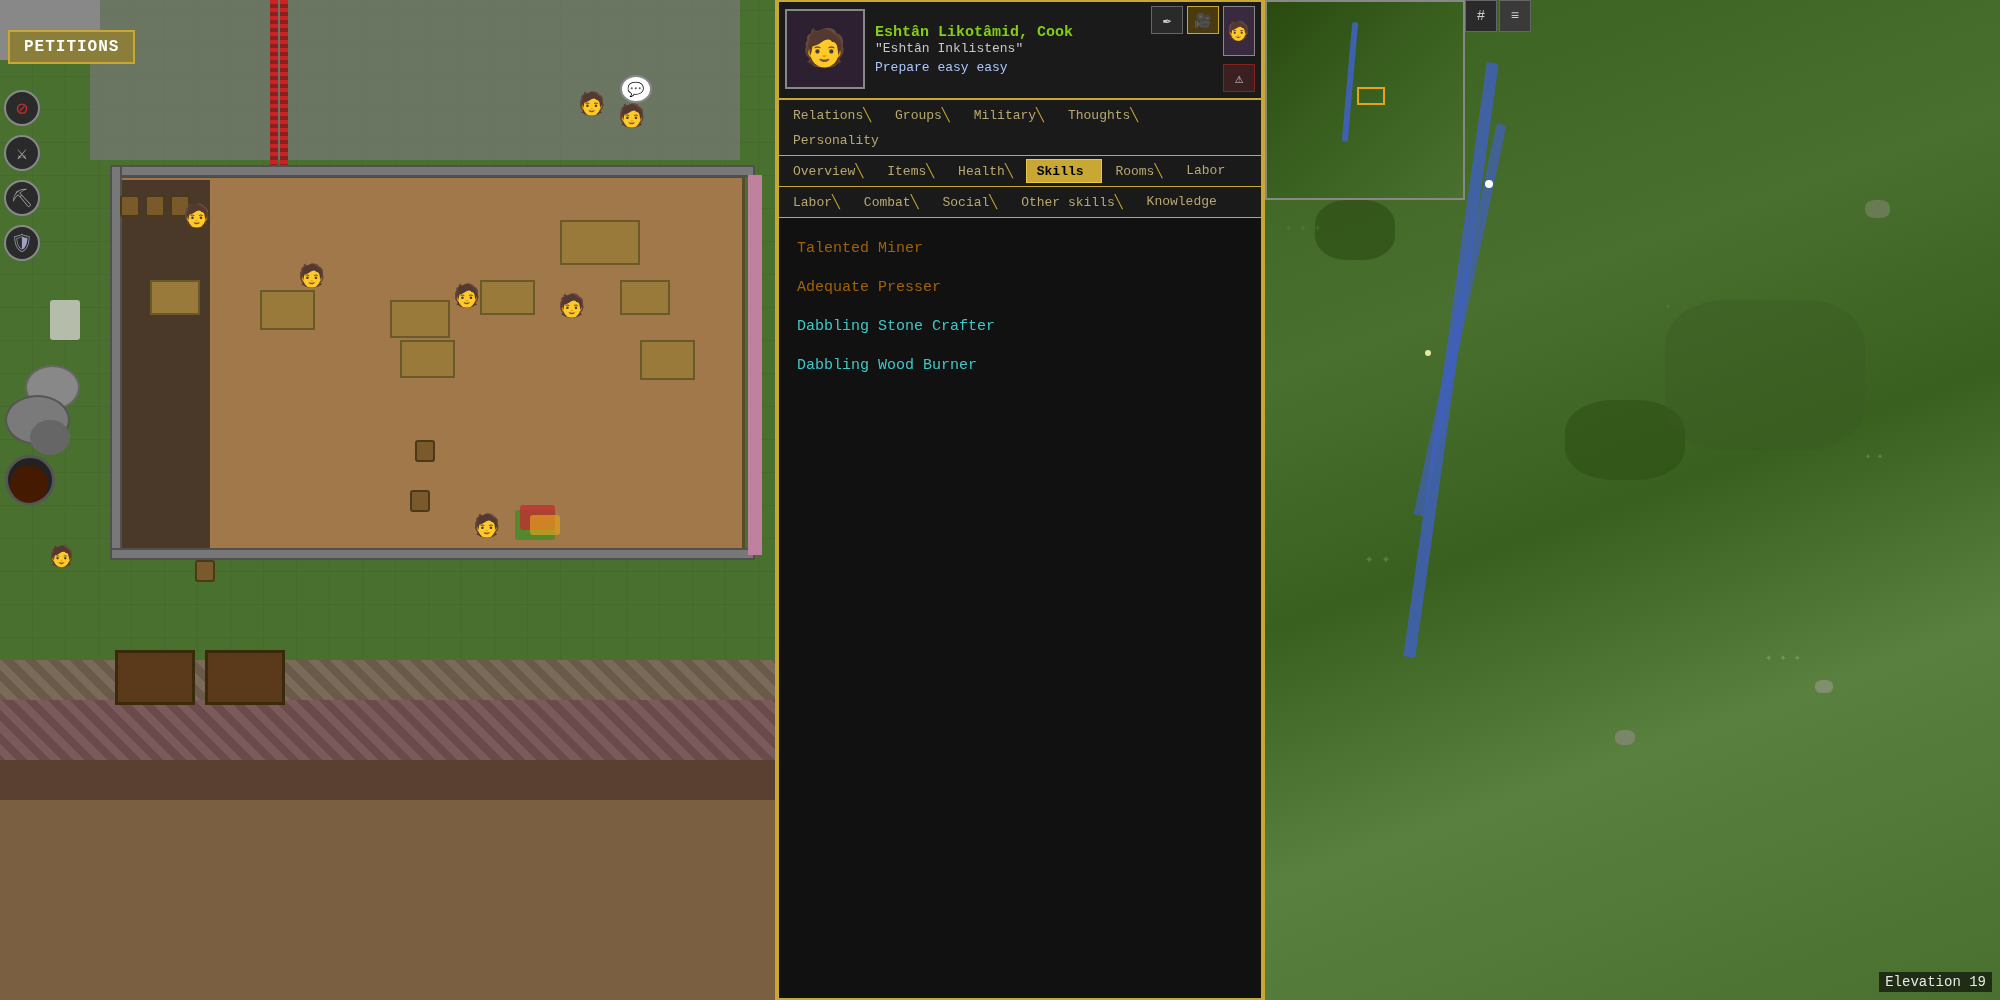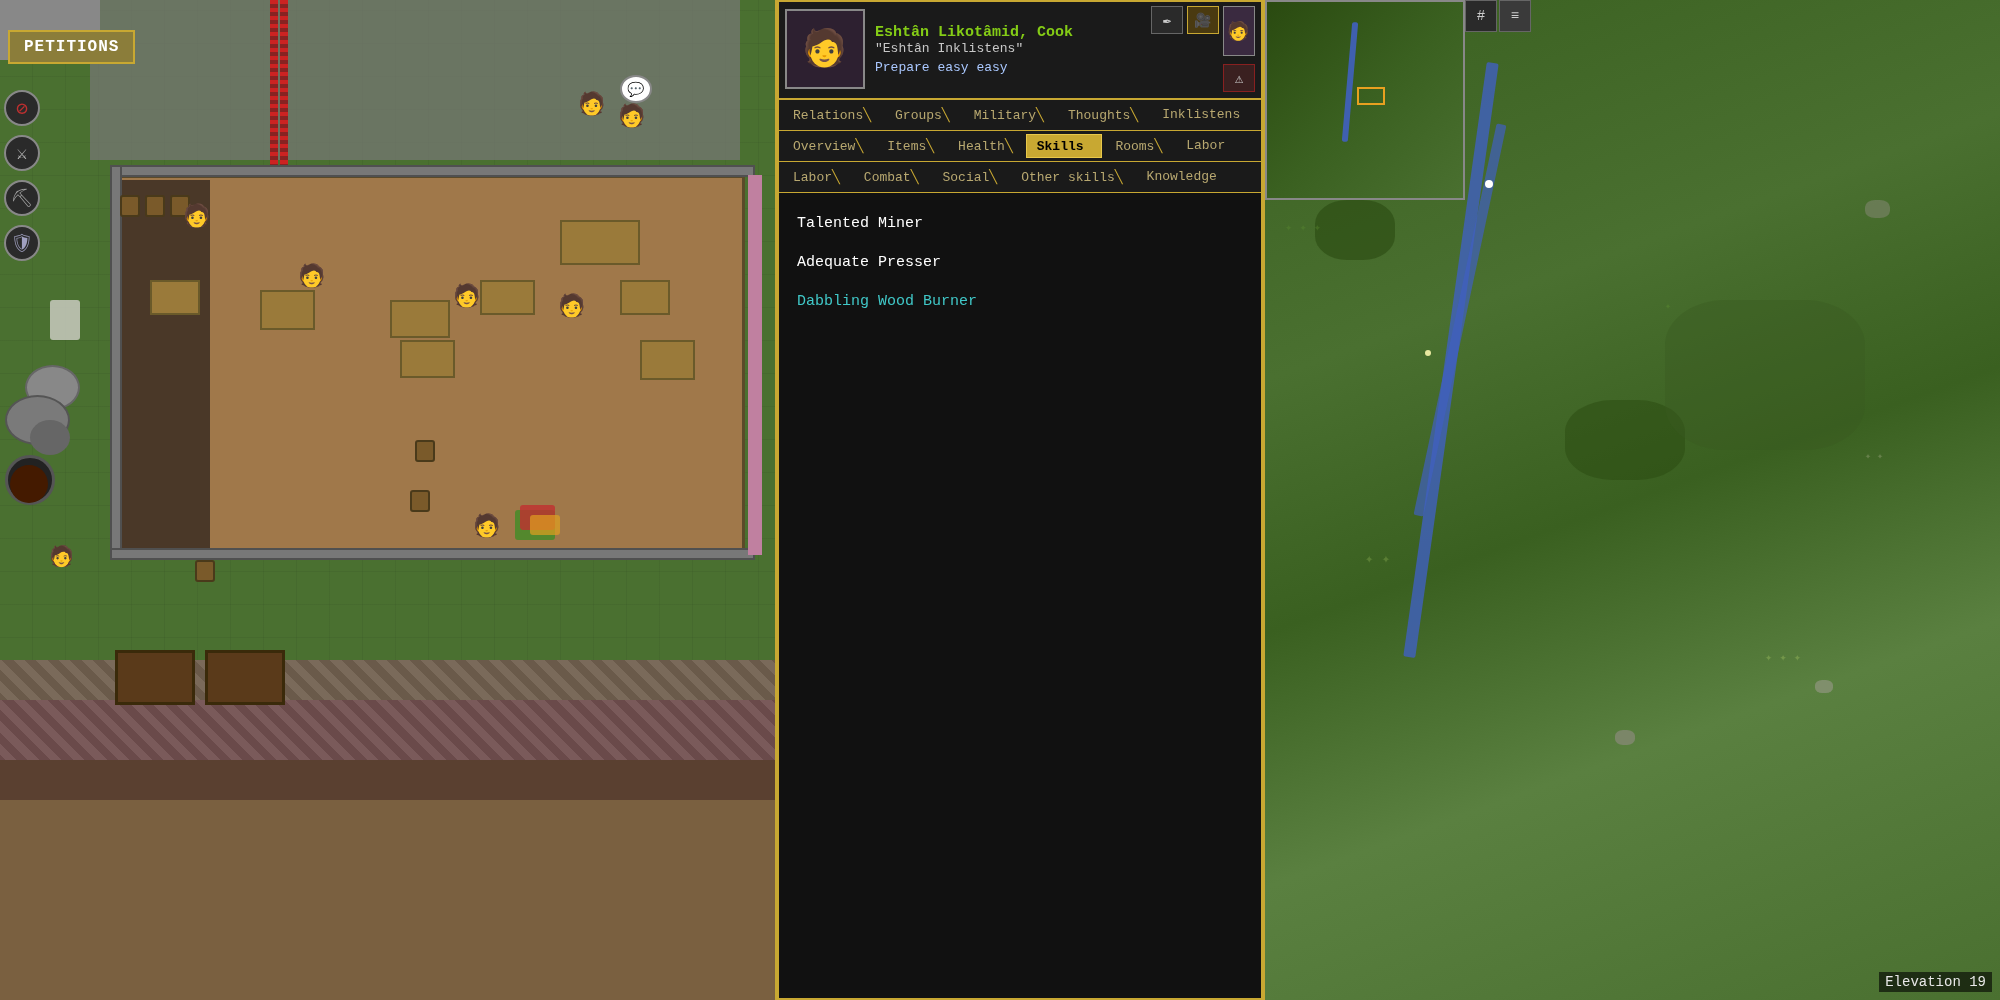--- a/index.html
+++ b/index.html
@@ -177,21 +177,21 @@
     #skills-content {
       padding: 16px 20px;
       background: #111;
     }
 
     .skill-item {
       font-family: 'Courier New', monospace;
       font-size: 15px;
       padding: 6px 0;
     }
-    .skill-white { color: #ffffff; }
+    .skill-white { color: #a16207; }
     .skill-cyan  { color: #40c8c8; }
 
     
     #map-panel {
       position: absolute;
       left: 1265px; top: 0;
       width: 735px;
       height: 1000px;
       background: #2a4a1a;
       overflow: hidden;
@@ -468,21 +468,21 @@
         <div class="hdr-icon" style="background:#3a2020;border-color:#882020;">⚠</div>
       </div>
     </div>
   </div>
 
   <div class="tab-row">
     <span class="tab inactive">Relations<span class="tab-notch">╲</span></span>
     <span class="tab inactive">Groups<span class="tab-notch">╲</span></span>
     <span class="tab inactive">Military<span class="tab-notch">╲</span></span>
     <span class="tab inactive">Thoughts<span class="tab-notch">╲</span></span>
-    <span class="tab inactive">Inklistens</span>
+    <span class="tab inactive">Personality</span>
   </div>
 
   <div class="tab-row">
     <span class="tab inactive">Overview<span class="tab-notch">╲</span></span>
     <span class="tab inactive">Items<span class="tab-notch">╲</span></span>
     <span class="tab inactive">Health<span class="tab-notch">╲</span></span>
     <span class="tab active">Skills<span class="tab-notch">╲</span></span>
     <span class="tab inactive">Rooms<span class="tab-notch">╲</span></span>
     <span class="tab inactive">Labor</span>
   </div>
@@ -491,20 +491,21 @@
     <span class="tab inactive">Labor<span class="tab-notch">╲</span></span>
     <span class="tab inactive">Combat<span class="tab-notch">╲</span></span>
     <span class="tab inactive">Social<span class="tab-notch">╲</span></span>
     <span class="tab inactive">Other skills<span class="tab-notch">╲</span></span>
     <span class="tab inactive">Knowledge</span>
   </div>
 
   <div id="skills-content">
     <div class="skill-item skill-white">Talented Miner</div>
     <div class="skill-item skill-white" style="margin-top:10px;">Adequate Presser</div>
+    <div class="skill-item skill-cyan" style="margin-top:10px;">Dabbling Stone Crafter</div>
     <div class="skill-item skill-cyan" style="margin-top:10px;">Dabbling Wood Burner</div>
   </div>
 
   <div id="char-panel-border"></div>
 </div>
 
 <div id="map-panel">
 
   <div class="world-map" style="background:linear-gradient(160deg,#3a6020 0%,#4a7030 30%,#3a6020 50%,#5a8040 70%,#4a7030 100%);">
 

